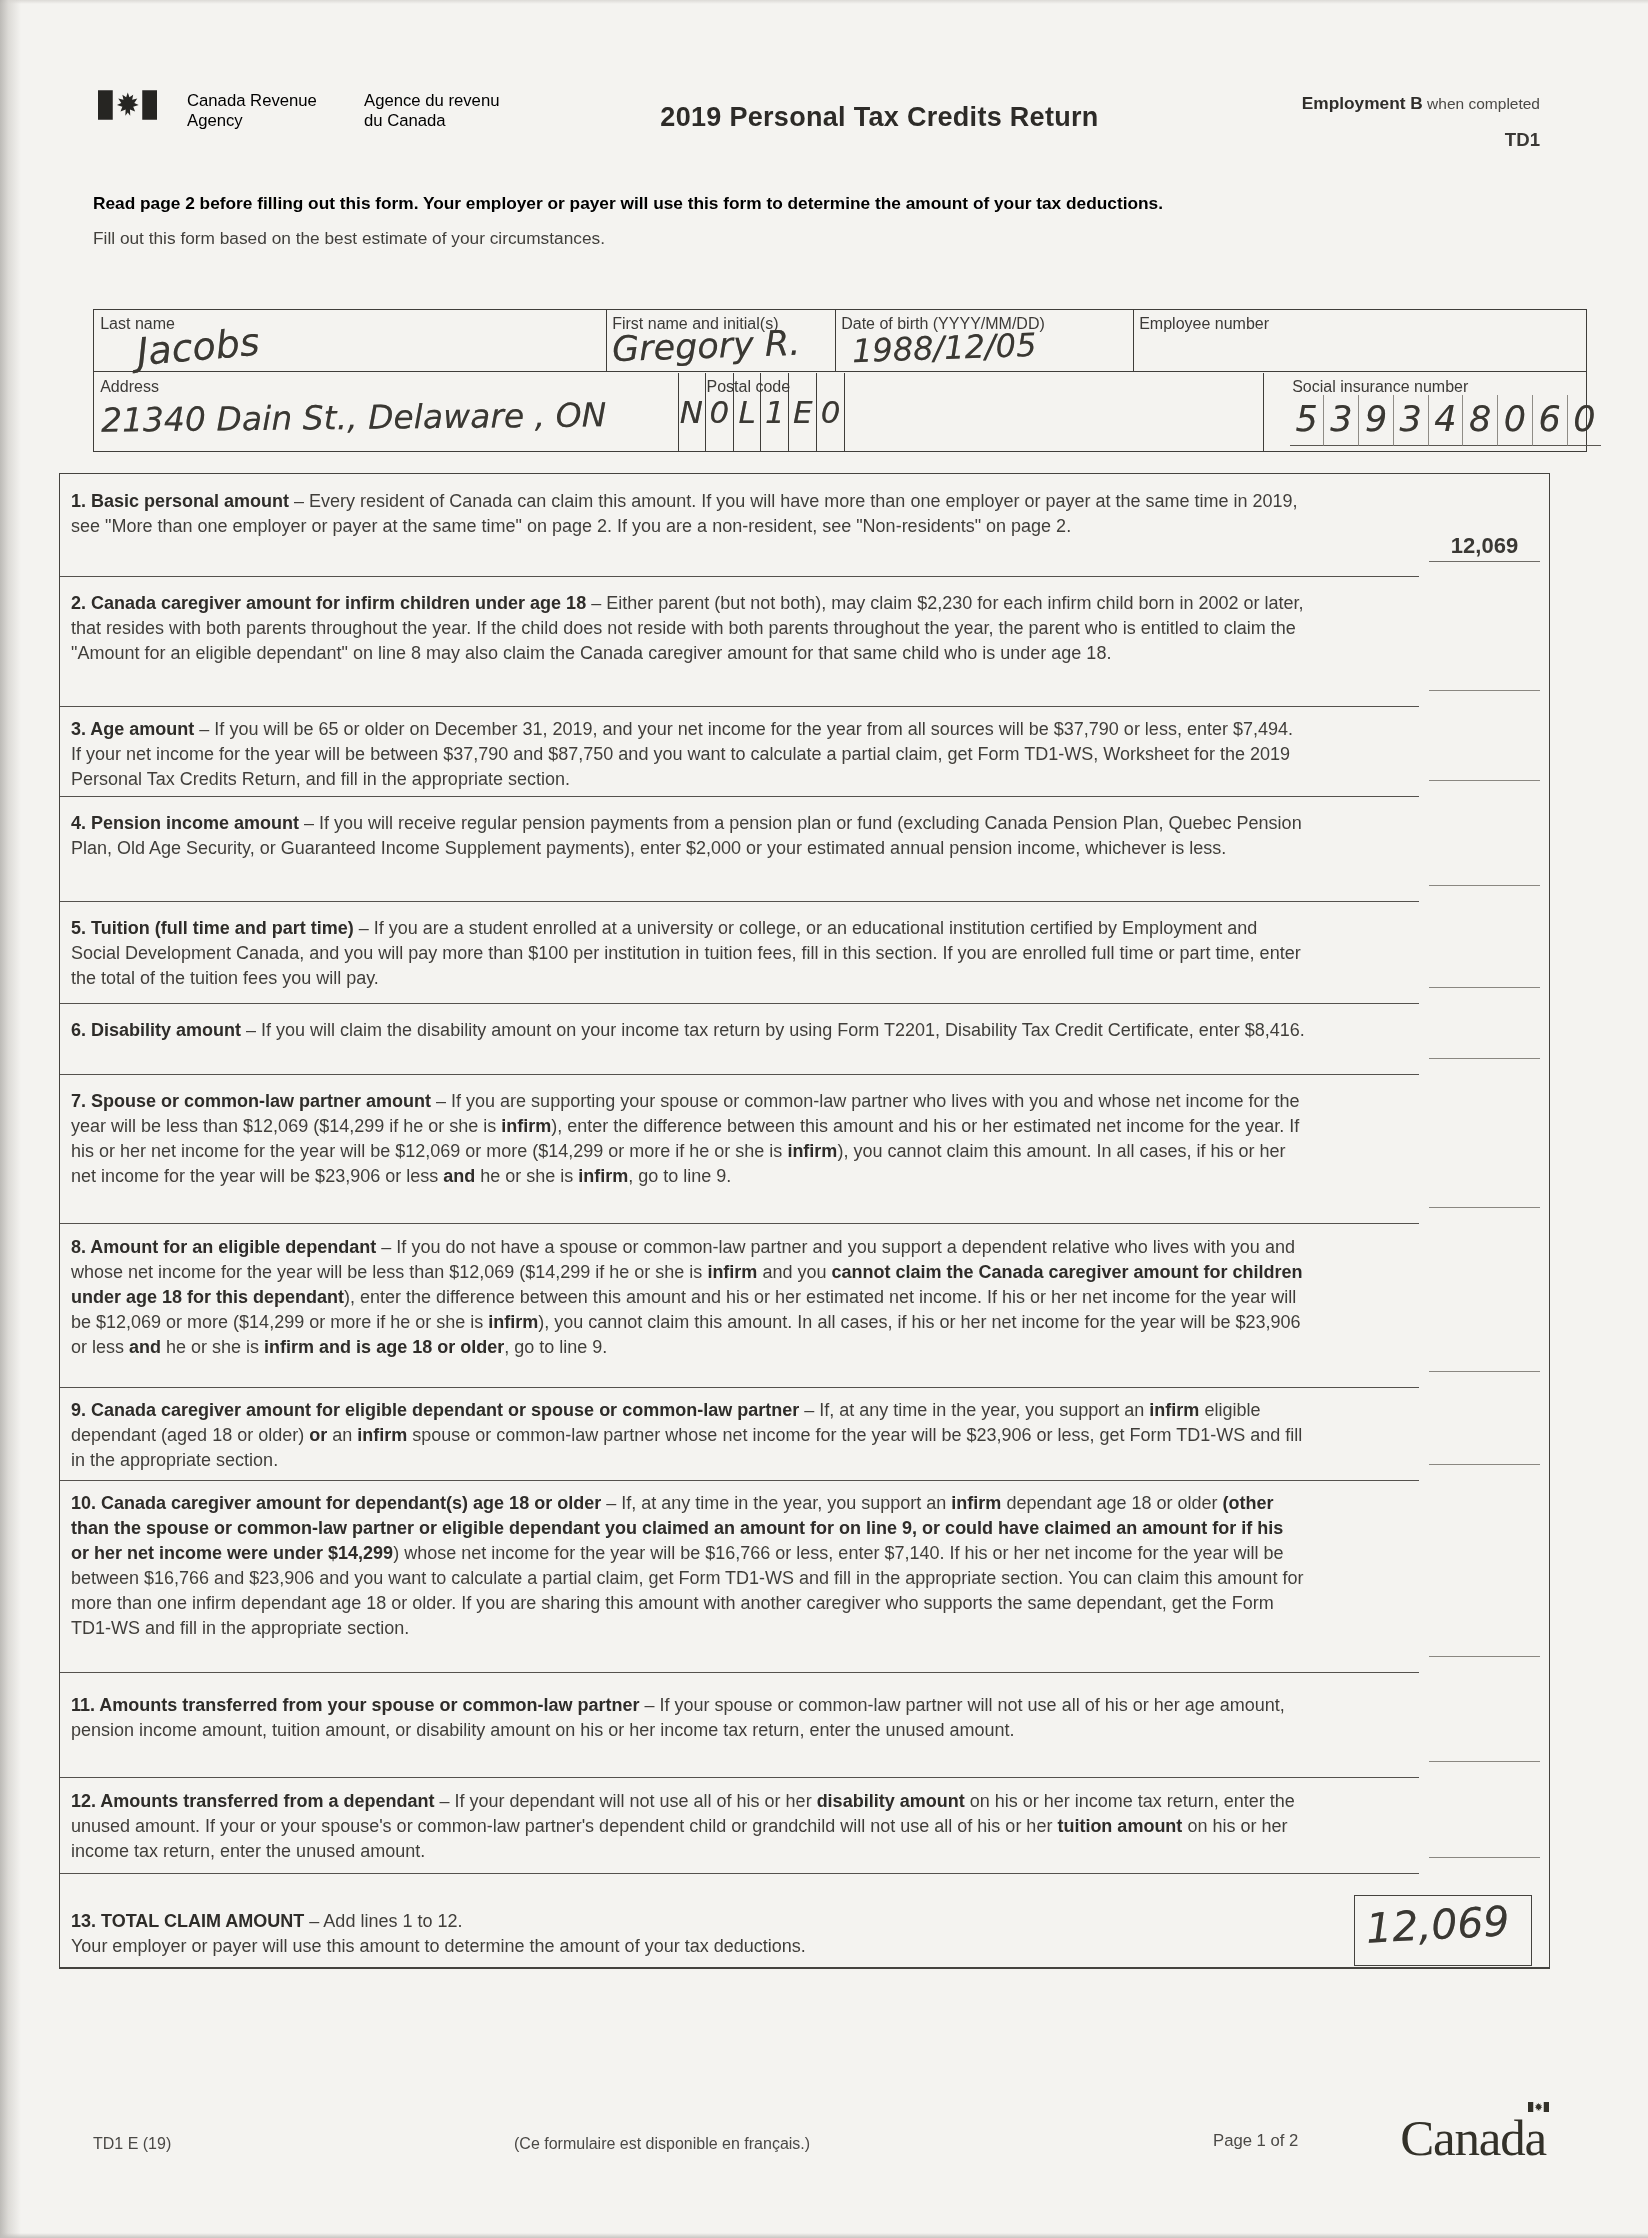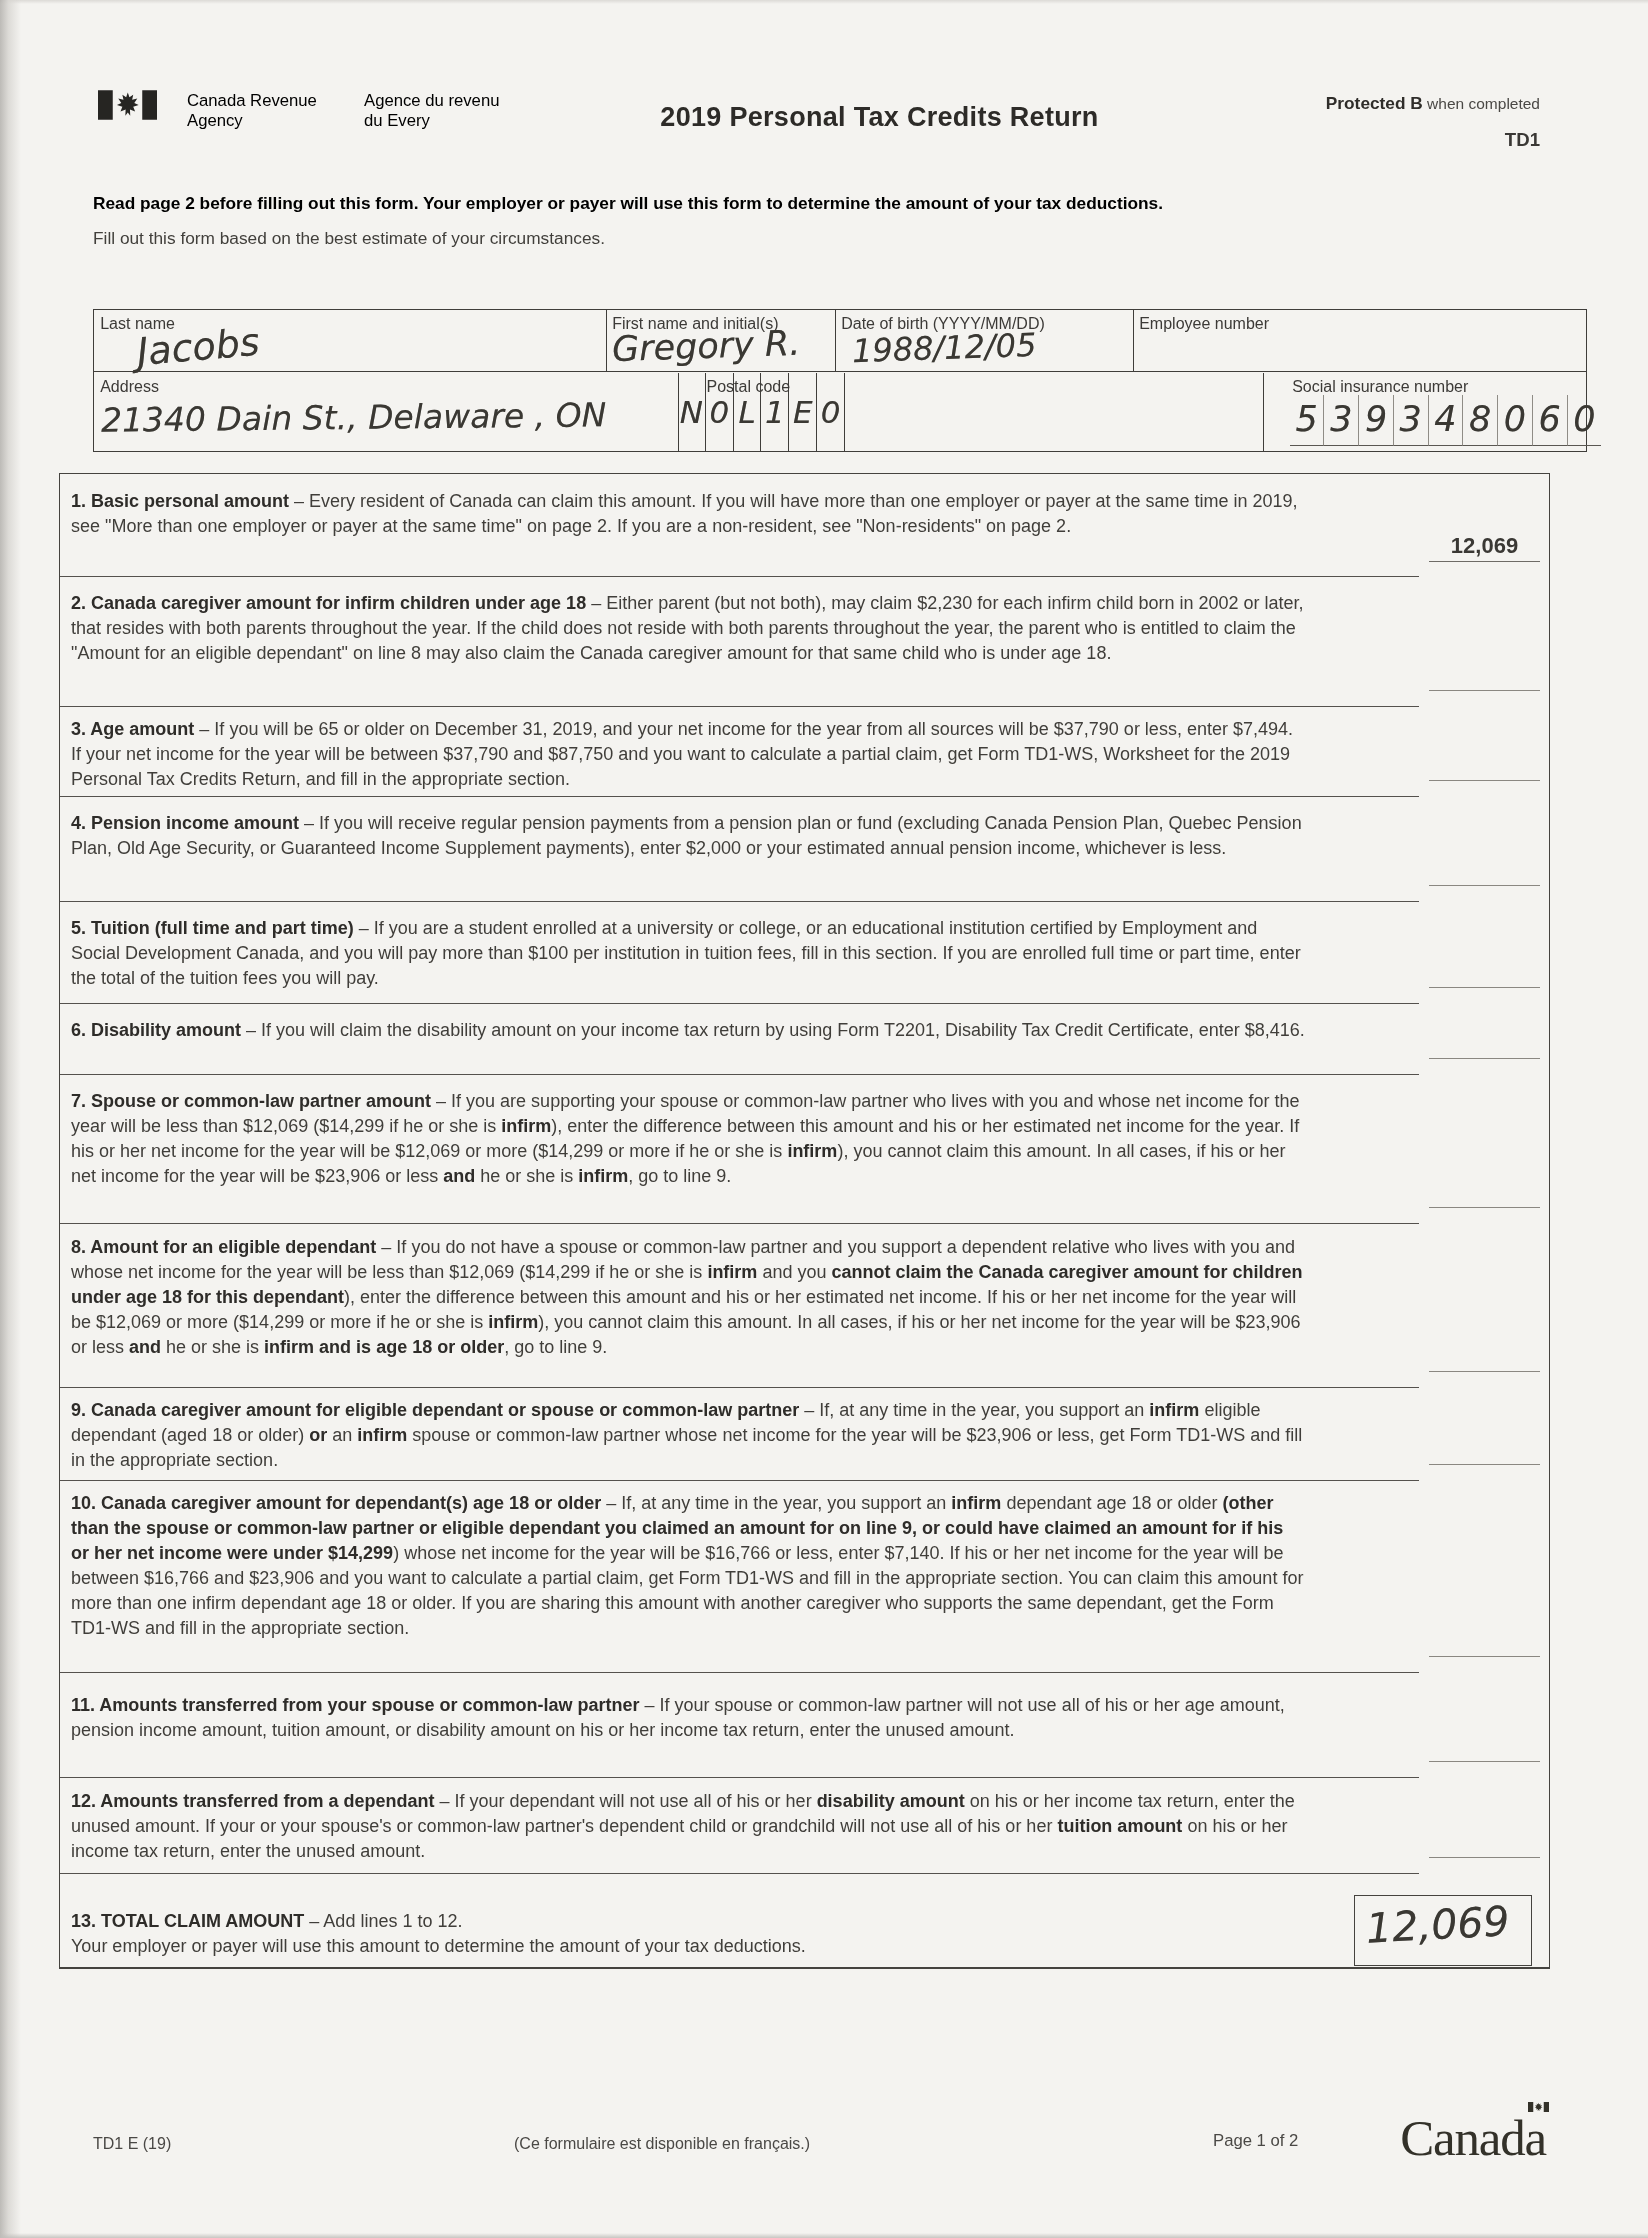--- a/index.html
+++ b/index.html
@@ -99,25 +99,25 @@
       <rect x="150" y="0" width="50" height="100"></rect>
       <path transform="translate(55,2) scale(0.92)" d="M50 6 L56 24 L70 14 L66 33 L85 28 L74 45 L90 52 L70 59 L77 76 L58 69 L59 92 L50 80 L41 92 L42 69 L23 76 L30 59 L10 52 L26 45 L15 28 L34 33 L30 14 L44 24 Z"></path>
     </svg>
   </div>
   <div class="agency en">
     <div>Canada Revenue</div>
     <div>Agency</div>
   </div>
   <div class="agency fr">
     <div>Agence du revenu</div>
-    <div>du Every</div>
+    <div>du Canada</div>
   </div>
   <div class="doc-title">2019 Personal Tax Credits Return</div>
   <div class="protected">
-    <span class="pb">Protected B</span><span> when completed</span>
+    <span class="pb">Employment B</span><span> when completed</span>
   </div>
   <div class="form-code">TD1</div>
 
   <div class="intro1">Read page 2 before filling out this form. Your employer or payer will use this form to determine the amount of your tax deductions.</div>
   <div class="intro2">Fill out this form based on the best estimate of your circumstances.</div>
 
   <div class="itable">
     <div class="ihr"></div>
     <div class="ivl" style="left:512px;height:61px;"></div>
     <div class="ivl" style="left:741px;height:61px;"></div>

